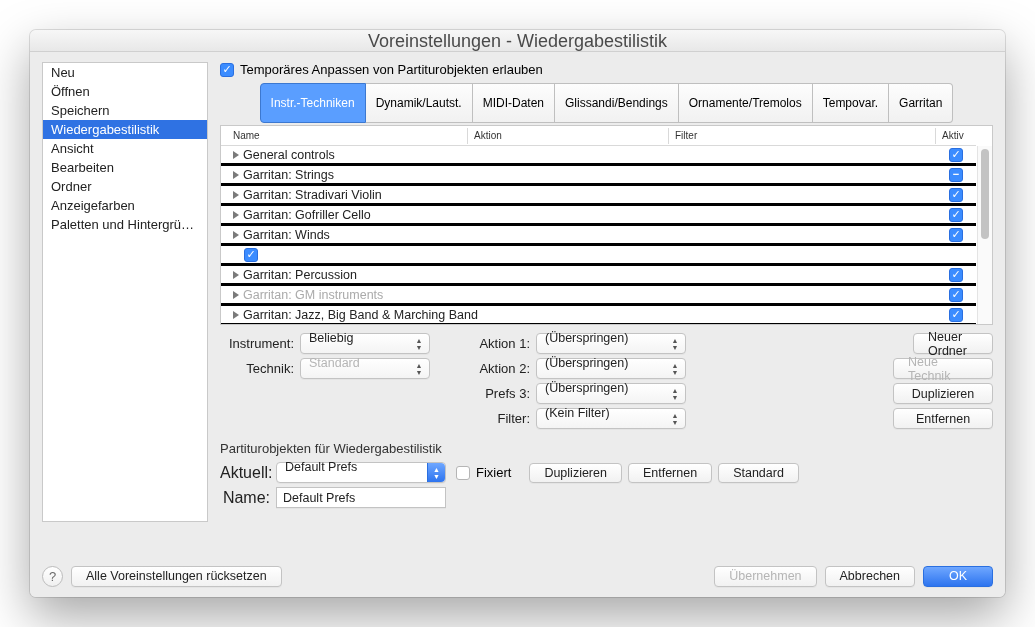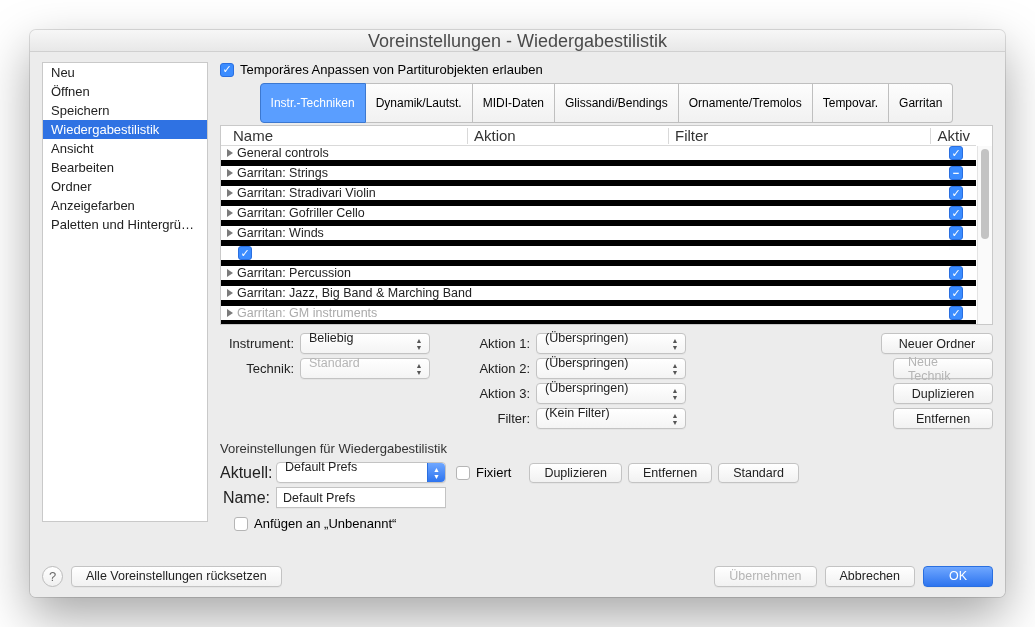--- a/index.html
+++ b/index.html
@@ -69,21 +69,21 @@
   }
   .tab:first-child { border-left: 1px solid #bfbfbf; border-radius: 4px 0 0 4px; }
   .tab:last-child { border-radius: 0 4px 4px 0; }
   .tab.active { background: #5a9eff; color: #fff; border-color: #3c78d0; }
   .table-wrap {
     background: #fff; border: 1px solid #c9c9c9;
     height: 200px; position: relative;
   }
   .table-inner { position:absolute; inset:0 16px 0 0; overflow:hidden; }
   .table-header {
-    display: flex; font-size: 15px; color: #333;
+    display: flex; font-size: 10px; color: #333;
     border-bottom: 1px solid #d9d9d9;
     height: 20px; align-items: center;
     padding-left: 6px;
   }
   .th { border-right: none; padding: 0 6px; }
   .th-name { flex: 0 0 240px; }
   .th-aktion { flex: 0 0 200px; }
   .th-filter { flex: 1; }
   .th-aktiv { flex: 0 0 40px; text-align: left; }
   .th-sep { width: 1px; height: 16px; background: #d9d9d9; }
@@ -91,22 +91,22 @@
     position: absolute; right: 0; top: 20px; bottom: 0; width: 15px;
     background: #fafafa; border-left: 1px solid #e4e4e4;
   }
   .table-scrollbar .thumb {
     position: absolute; left: 3px; right: 3px; top: 3px; height: 90px;
     background: #c3c3c3; border-radius: 4px;
   }
   .table-rows { font-size: 12.5px; color: #222; }
   .trow {
     display: flex; align-items: center;
-    height: 20px; padding-left: 4px;
-    border-bottom: 6px solid #000000;
+    height: 20px; padding-left: 10px;
+    border-bottom: 3px solid #000000;
   }
   .trow .cell-name { flex: 1; display: flex; align-items: center; gap: 4px; }
   .trow .cell-aktiv { flex: 0 0 40px; display: flex; justify-content: center; }
   .disclosure {
     display: inline-block; width: 0; height: 0;
     border-top: 4px solid transparent;
     border-bottom: 4px solid transparent;
     border-left: 6px solid #7a7a7a;
     margin-left: 2px;
   }
@@ -268,32 +268,32 @@
                 <div class="trow">
                   <div class="cell-name">
                     <span class="disclosure"></span>
                     <span>Garritan: Percussion</span>
                   </div>
                   <div class="cell-aktiv">
                     <span class="mac-checkbox checked"></span>
                   </div>
                 </div>
                 <div class="trow">
+                  <div class="cell-name faded">
+                    <span class="disclosure"></span>
+                    <span>Garritan: GM instruments</span>
+                  </div>
+                  <div class="cell-aktiv">
+                    <span class="mac-checkbox checked"></span>
+                  </div>
+                </div>
+                <div class="trow">
                   <div class="cell-name">
                     <span class="disclosure"></span>
                     <span>Garritan: Jazz, Big Band &amp; Marching Band</span>
-                  </div>
-                  <div class="cell-aktiv">
-                    <span class="mac-checkbox checked"></span>
-                  </div>
-                </div>
-                <div class="trow">
-                  <div class="cell-name faded">
-                    <span class="disclosure"></span>
-                    <span>Garritan: GM instruments</span>
                   </div>
                   <div class="cell-aktiv">
                     <span class="mac-checkbox checked"></span>
                   </div>
                 </div>
               </div>
           </div>
           <div class="table-scrollbar">
             <div class="thumb"></div>
           </div>
@@ -326,53 +326,53 @@
                 </div>
               </div>
               <div class="form-row">
                 <div class="form-label" style="width:66px;">Aktion 2:</div>
                 <div class="combo" style="width:150px;">
                   <span>(Überspringen)</span>
                   <span class="up-down">▲<br>▼</span>
                 </div>
               </div>
               <div class="form-row">
-                <div class="form-label" style="width:66px;">Aktion 3:</div>
+                <div class="form-label" style="width:66px;">Prefs 3:</div>
                 <div class="combo" style="width:150px;">
                   <span>(Überspringen)</span>
                   <span class="up-down">▲<br>▼</span>
                 </div>
               </div>
               <div class="form-row">
                 <div class="form-label" style="width:66px;">Filter:</div>
                 <div class="combo" style="width:150px;">
                   <span>(Kein Filter)</span>
                   <span class="up-down">▲<br>▼</span>
                 </div>
               </div>
             </div>
             <div style="flex:1;"></div>
             <div style="flex:0 0 110px; display:flex; flex-direction:column; gap:4px; align-items:flex-end;">
-              <div class="btn" style="width:112px;">
+              <div class="btn" style="width:80px;">
                   <span>Neuer Ordner</span>
                 </div>
               <div class="btn disabled" style="width:100px;">
                   <span>Neue Technik</span>
                 </div>
               <div class="btn" style="width:100px;">
                   <span>Duplizieren</span>
                 </div>
               <div class="btn" style="width:100px;">
                   <span>Entfernen</span>
                 </div>
             </div>
           </div>
         </div>
 
-        <div class="section-label">Voreinstellungen für Wiedergabestilistik</div>
+        <div class="section-label">Partiturobjekten für Wiedergabestilistik</div>
 
         <div class="form-row">
           <div class="form-label" style="width:56px;">Aktuell:</div>
           <div class="combo" style="width:170px; padding-right:22px; border-radius:4px; background:#fff;">
             <span>Default Prefs</span>
             <span class="blue-cap">▲<br>▼</span>
           </div>
           <div style="width:10px;"></div>
           <span class="mac-checkbox unchecked"></span>
           <span style="font-size:13px; margin-left:6px;">Fixiert</span>
@@ -390,25 +390,20 @@
             </div>
         </div>
 
         <div class="form-row">
           <div class="form-label" style="width:56px;">Name:</div>
           <div class="textfield" style="width:170px;">
               <span>Default Prefs</span>
             </div>
         </div>
 
-        <div class="form-row" style="margin-top:4px;">
-          <div style="width:14px;"></div>
-          <span class="mac-checkbox unchecked"></span>
-          <span style="font-size:13px; margin-left:6px;">Anfügen an „Unbenannt“</span>
-        </div>
       </div>
     </div>
 
     <div class="footer">
       <div class="help-circle">
           <span>?</span>
         </div>
       <div class="btn" style="min-width:190px;">
           <span>Alle Voreinstellungen rücksetzen</span>
         </div>

